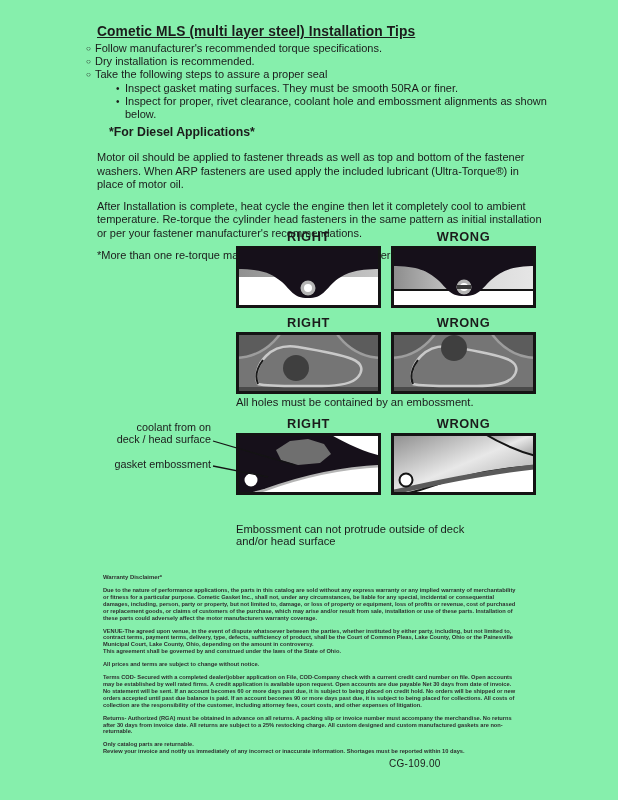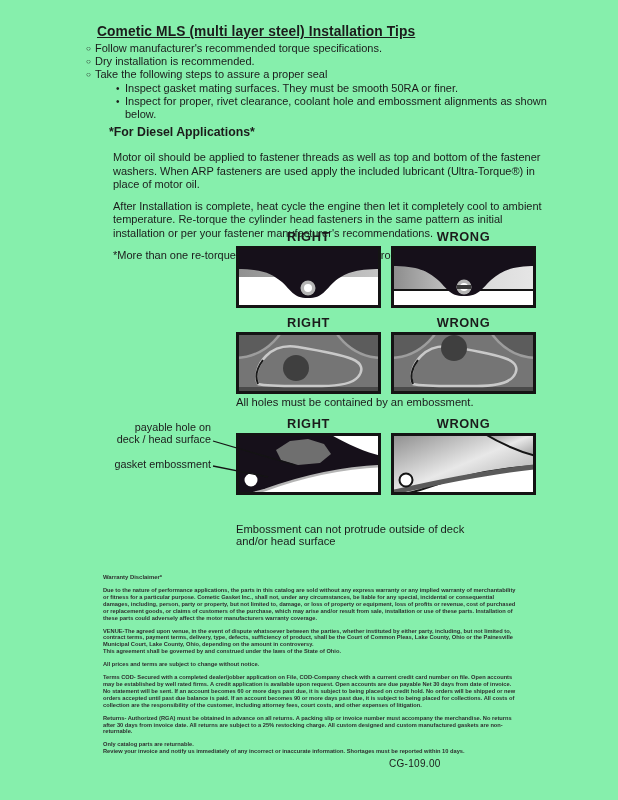--- a/index.html
+++ b/index.html
@@ -14,21 +14,21 @@
     font-size:13.8px; font-weight:700; text-decoration:underline;
     letter-spacing:0.1px; white-space:nowrap;
   }
   .tips-list { position:absolute; left:86px; top:42px; width:470px; }
   .tip-line { display:flex; align-items:flex-start; font-size:11px; line-height:13.2px; }
   .tip-line .marker { width:9px; flex:0 0 9px; font-size:8px; line-height:13.2px; }
   .tip-line.sub { margin-left:30px; }
   .tip-line.sub .marker { font-size:10px; }
   .diesel { position:absolute; left:97px; top:113px; width:445px; }
   .diesel h2 { margin:12px; font-size:12.3px; font-weight:700; }
-  .diesel p { margin:8px 0 0 16px; font-size:11px; line-height:13.6px; }
+  .diesel p { margin:8px 0 0 0; font-size:11px; line-height:13.6px; }
   
   .figures { position:absolute; left:236px; top:229px; width:300px; }
   .fig-row { margin:0; }
   .fig-row + .fig-row { margin-top:7px; }
   .fig-labels { display:flex; gap:10px; height:17px; }
   .fig-labels span {
     width:145px; text-align:center; font-size:12.8px; font-weight:700;
     letter-spacing:0.6px;
   }
   .fig-images { display:flex; gap:10px; }
@@ -126,21 +126,21 @@
           <circle cx="73" cy="41" r="7.5" fill="#b5b5b5"></circle>
           <circle cx="73" cy="41" r="4" fill="#fff"></circle>
           <rect x="66" y="39" width="14" height="4" fill="#3a3a3a"></rect>
           <rect x="1.5" y="1.5" width="142" height="59" fill="none" stroke="#141414" stroke-width="3"></rect>
         </svg>
       </div>
     </div>
 
     <div class="fig-row" style="position:relative;">
       <div class="side-label coolant">
-        <div>payable hole on</div>
+        <div>coolant from on</div>
         <div>deck / head surface</div>
       </div>
       <div class="side-label emboss">gasket embossment</div>
       <svg class="leader-svg">
         <line x1="87" y1="21" x2="169" y2="45" stroke="#141414" stroke-width="1.3"></line>
         <line x1="87" y1="46" x2="142" y2="57" stroke="#141414" stroke-width="1.3"></line>
       </svg>
       <div class="fig-labels">
         <span>RIGHT</span>
         <span>WRONG</span>

